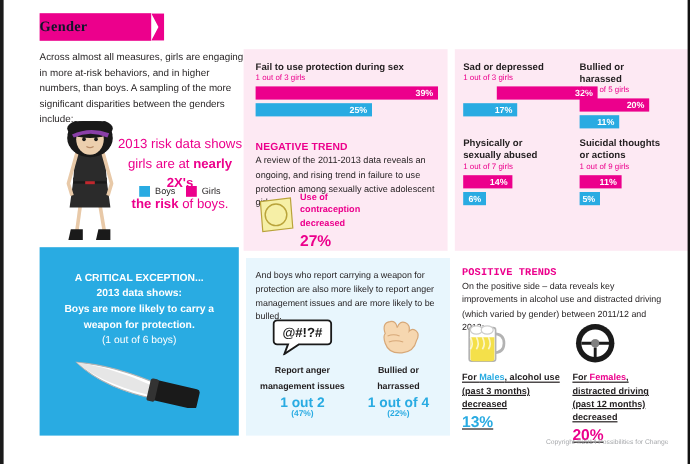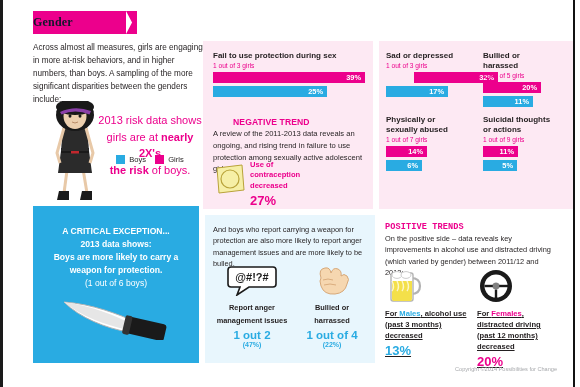--- a/index.html
+++ b/index.html
@@ -58,26 +58,26 @@
   }
   .pink-panel2{
     position:absolute;left:379px;top:41px;width:196px;height:168px;
     background:#fde9f3;
   }
   .stat{position:absolute;}
   .stat-title{font-size:8px;font-weight:bold;color:#231f20;line-height:1.25;}
   .stat-sub{font-size:6.6px;color:#ec008c;margin-top:1px;}
   .bar{height:11px;margin-top:3px;display:flex;align-items:center;justify-content:flex-end;}
   .bar.pink{background:#ec008c;}
-  .bar.blue{background:#29abe2;padding-left:17px;}
+  .bar.blue{background:#29abe2;}
   .bar span{font-size:7.4px;font-weight:bold;color:#fff;padding-right:4px;}
 
   .neg-title{
     position:absolute;left:213px;top:117px;
-    font-size:8.6px;font-weight:bold;color:#ec008c;letter-spacing:.1px;margin-left:20px;
+    font-size:8.6px;font-weight:bold;color:#ec008c;letter-spacing:.1px;
   }
   .neg-body{
     position:absolute;left:213px;top:128px;width:152px;
     font-size:7.6px;line-height:1.55;color:#231f20;
   }
   .condom{position:absolute;left:214px;top:163px;width:32px;height:32px;}
   .contra-text{
     position:absolute;left:250px;top:160px;width:70px;
     font-size:7.6px;font-weight:bold;color:#ec008c;line-height:1.35;
   }

